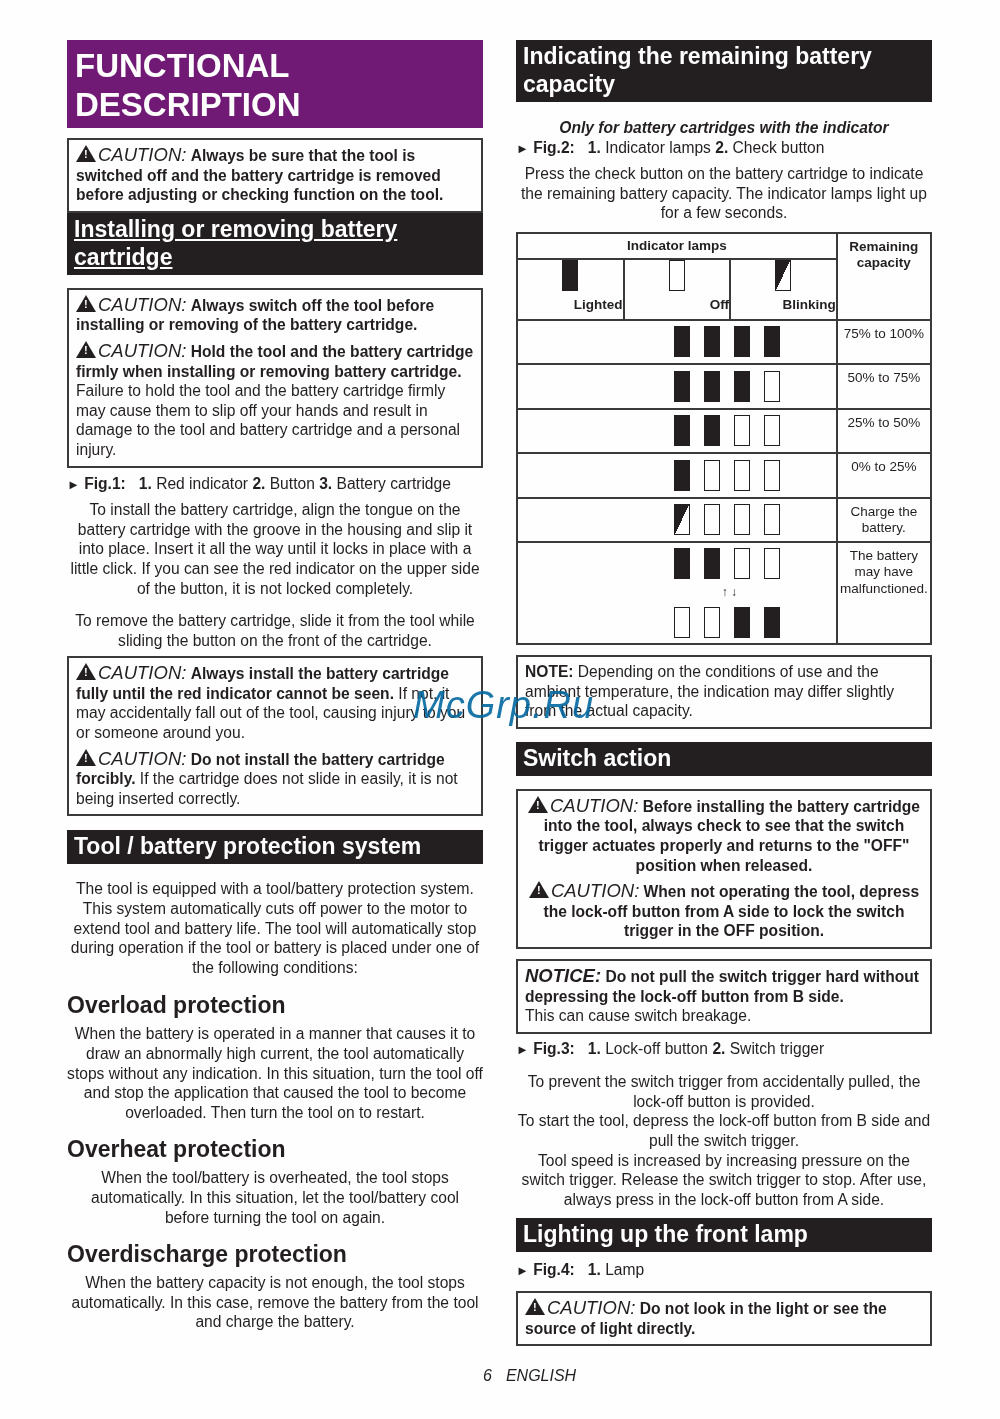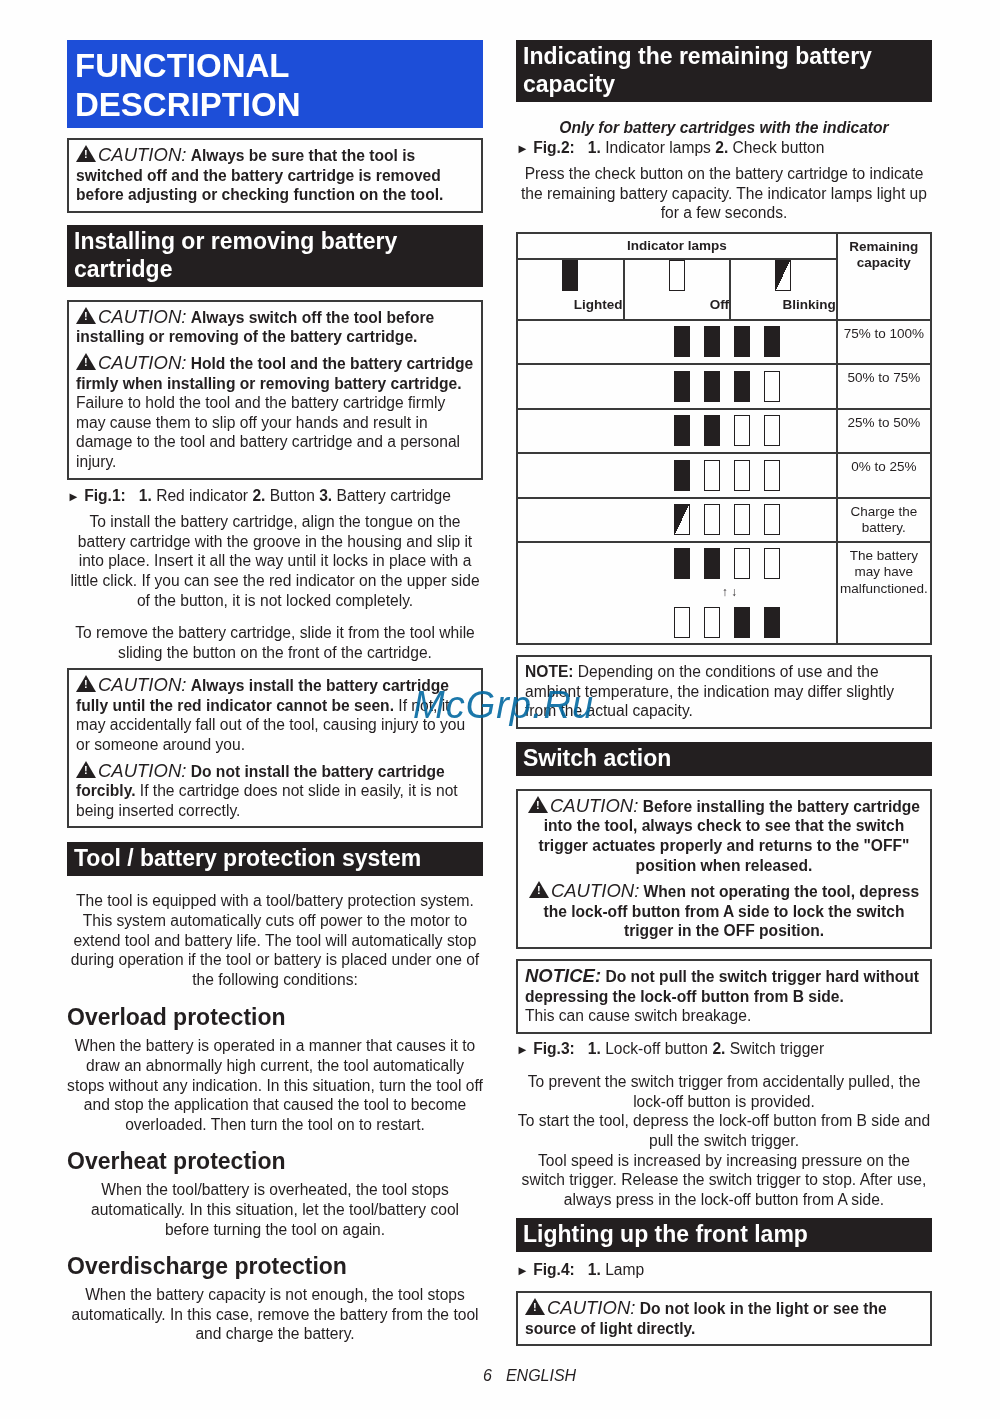--- a/index.html
+++ b/index.html
@@ -2,21 +2,21 @@
 <html><head>
   <meta charset="utf-8">
   <style>
     * { box-sizing: border-box; margin: 0; padding: 0; }
     html, body { width: 1000px; height: 1419px; background: #fefefe; }
     body { position: relative; font-family: "Liberation Sans", sans-serif; color: #231f20; }
     .col { position: absolute; top: 40px; width: 416px; }
     .col-left { left: 67px; }
     .col-right { left: 516px; }
 
-    .h1 { background: #1d4ed8; color: #fff; font-weight: bold; font-size: 33px; line-height: 39px; padding: 6px 8px 6px 8px; }
+    .h1 { background: #701a75; color: #fff; font-weight: bold; font-size: 33px; line-height: 39px; padding: 6px 8px 6px 8px; }
     .h2 { background: #231f20; color: #fff; font-weight: bold; font-size: 23px; line-height: 28px; padding: 2px 7px 4px 7px; }
     .h3 { font-weight: bold; font-size: 23px; line-height: 28px; margin-top: 10px; }
 
     .box { border: 2px solid #3a3a3a; padding: 5px 7px 6px 7px; font-size: 15.6px; line-height: 19.6px; }
     .box p + p { margin-top: 6px; }
     .caution-label { font-style: italic; font-size: 18.5px; font-weight: normal; }
     .warn-icon { display: inline-block; width: 0; height: 0; border-left: 10px solid transparent; border-right: 10px solid transparent; border-bottom: 17px solid #231f20; position: relative; vertical-align: -1px; margin-right: 2px; }
     .warn-icon::after { content: "!"; position: absolute; left: -2px; top: 3px; color: #fff; font-size: 11px; font-weight: bold; line-height: 12px; }
     b { font-weight: bold; }
 
@@ -46,21 +46,21 @@
 </head>
 <body>
 
 <div class="col col-left">
   <div class="h1" style="height:88px;width:416px;">FUNCTIONAL DESCRIPTION</div>
 
   <div class="box" style="margin-top:10px;">
     <p><span class="warn-icon"></span><span class="caution-label">CAUTION:</span> <b>Always be sure that the tool is switched off and the battery cartridge is removed before adjusting or checking function on the tool.</b></p>
   </div>
 
-  <div class="h2" style="margin-top:12px;">Installing or removing battery cartridge</div>
+  <div class="h2" style="text-decoration:underline;">Installing or removing battery cartridge</div>
 
   <div class="box" style="margin-top:13px;">
     <p><span class="warn-icon"></span><span class="caution-label">CAUTION:</span> <b>Always switch off the tool before installing or removing of the battery cartridge.</b></p>
     <p><span class="warn-icon"></span><span class="caution-label">CAUTION:</span> <b>Hold the tool and the battery cartridge firmly when installing or removing battery cartridge.</b><span> Failure to hold the tool and the battery cartridge firmly may cause them to slip off your hands and result in damage to the tool and battery cartridge and a personal injury.</span></p>
   </div>
 
   <div class="fig" style="margin-top:6px;">
     <span class="arrow">►</span>
     <b>Fig.1:</b>&nbsp;&nbsp;
     <b>1.</b><span> Red indicator </span><b>2.</b><span> Button </span><b>3.</b><span> Battery cartridge</span>

